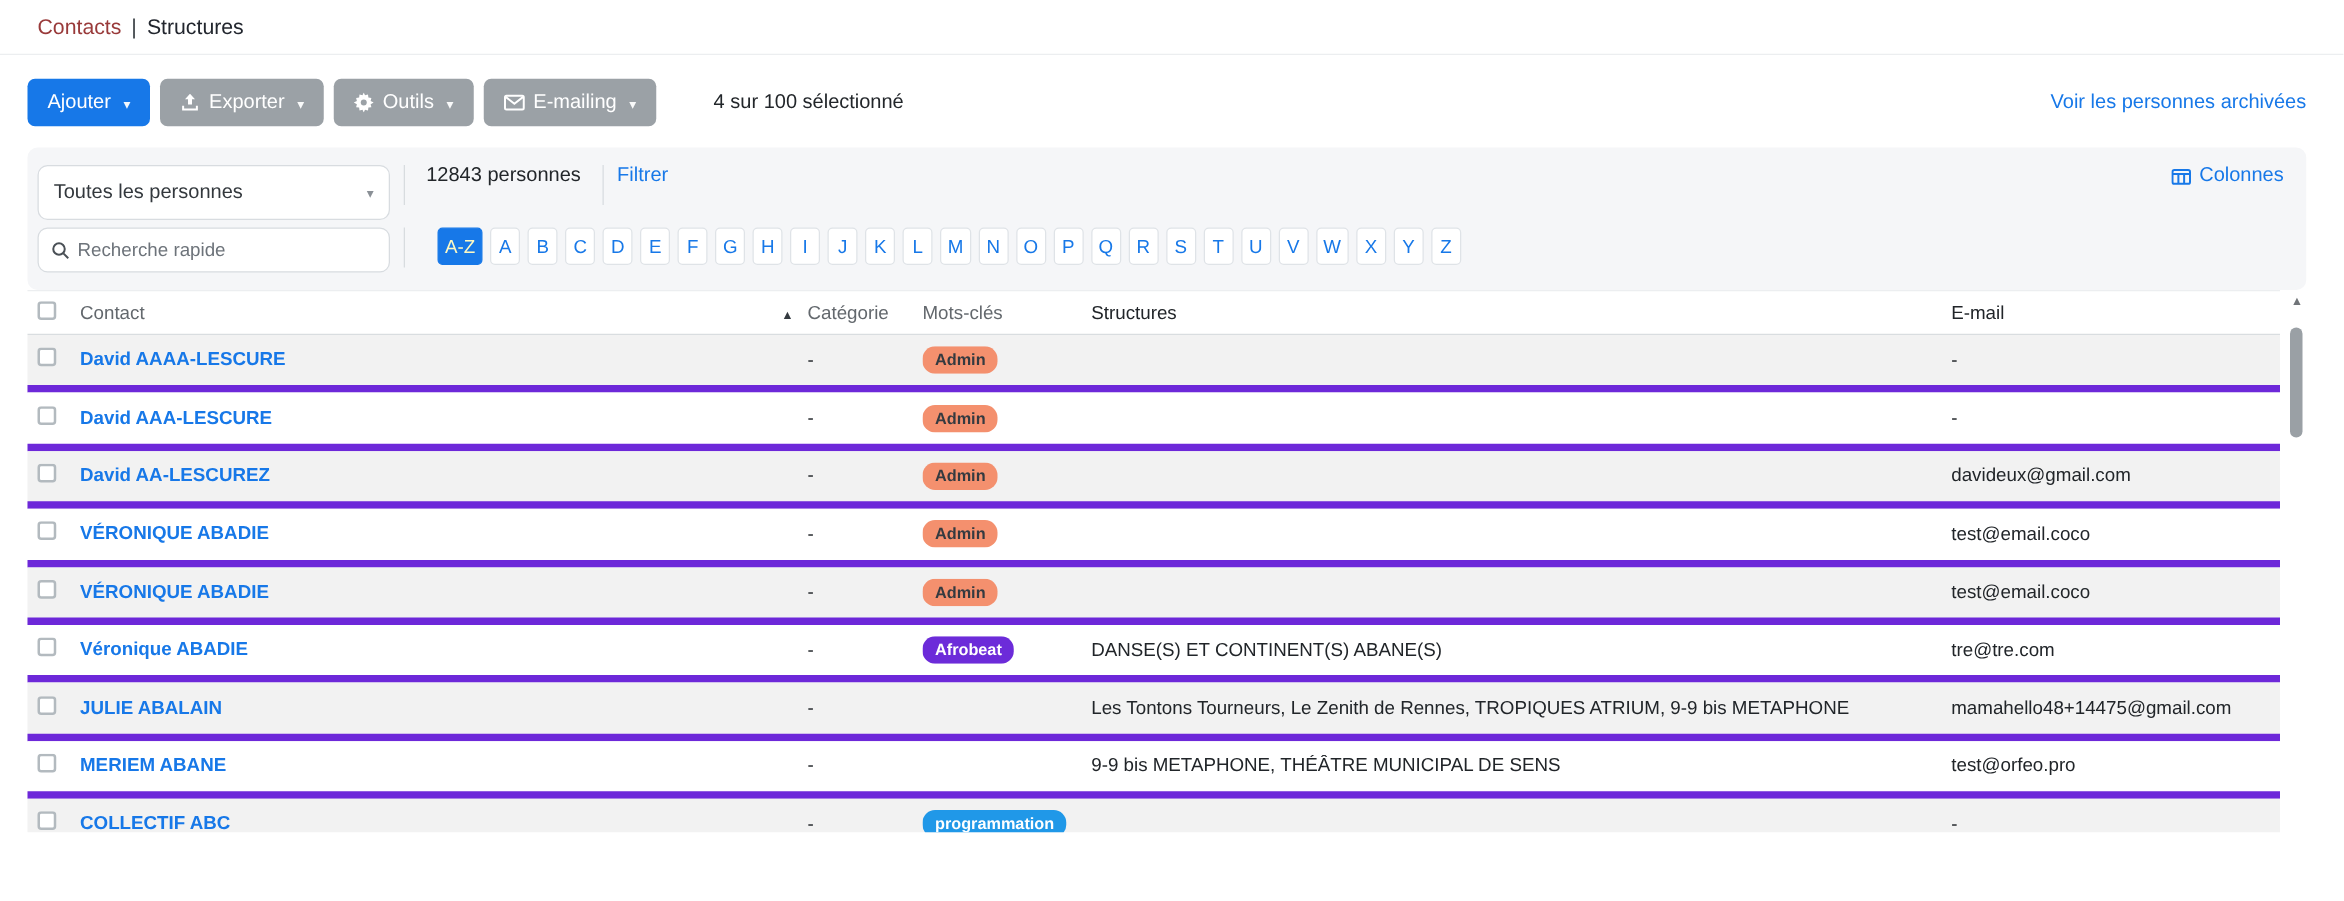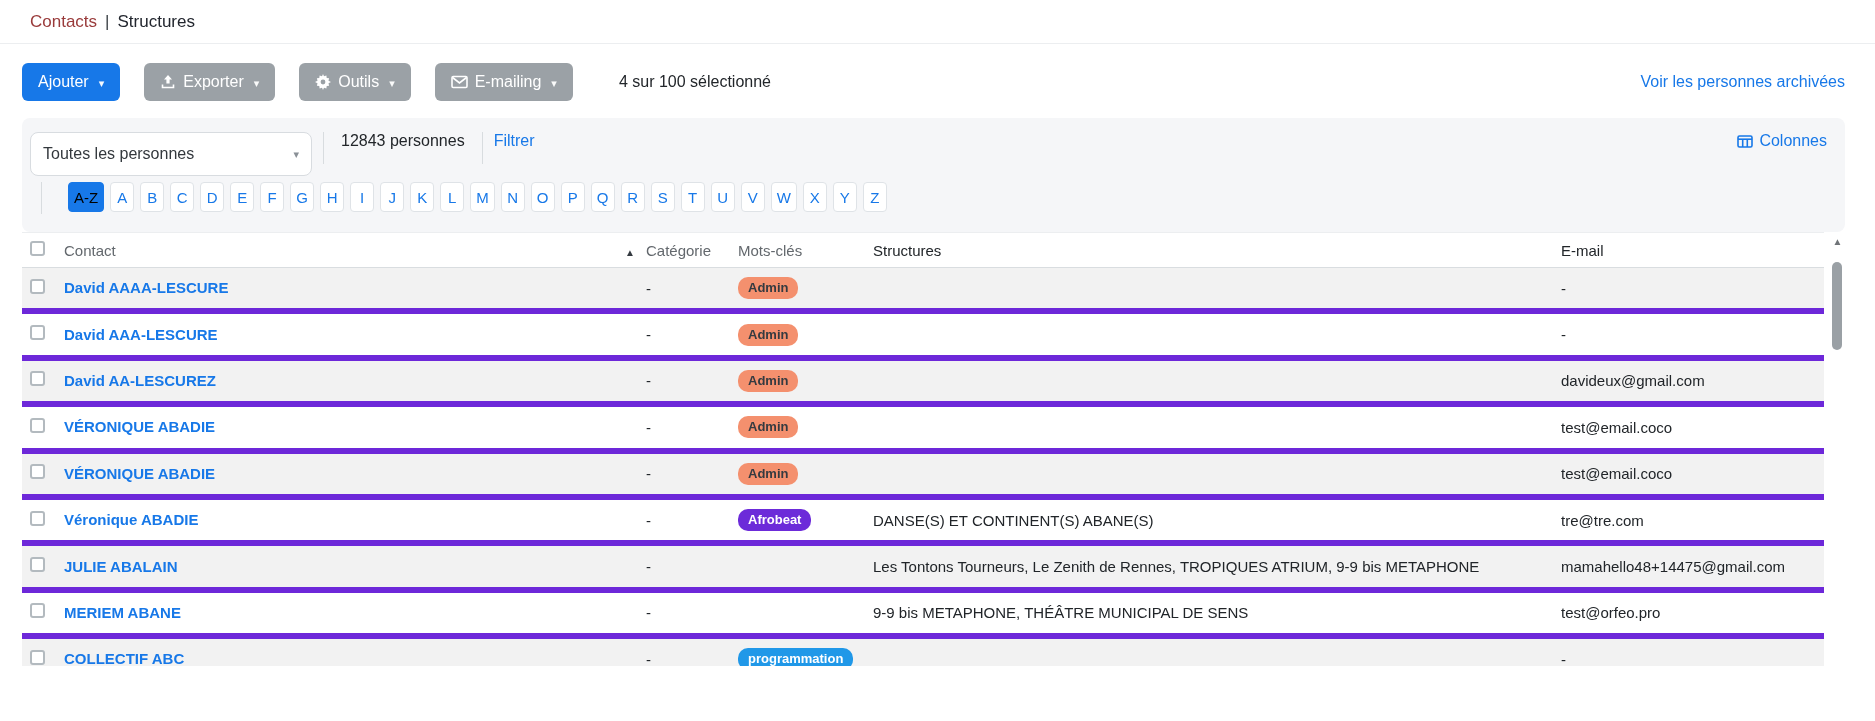--- a/index.html
+++ b/index.html
@@ -12,21 +12,21 @@
             border-bottom:1px solid #eceef0; background:#fff; font-size:17px; }
   .crumb-contacts { color:#993a3a; cursor:pointer; }
   .crumb-sep { margin:0 8px; color:#3a3f44; }
   .crumb-structures { color:#22262e; cursor:pointer; }
 
   
   .toolbar { display:flex; align-items:center; padding:19px 30px 17px 22px; }
   .btn { display:inline-flex; align-items:center; gap:7px; height:38px; border:none;
          border-radius:6px; font-family:inherit; font-size:16px; padding:0 16px;
          cursor:pointer; color:#fff; }
-  .btn + .btn { margin-left:24px; }
+  .btn + .btn { margin-left:8px; }
   .btn-blue { background:#1778e8; }
   .btn-gray { background:#9ba1a6; }
   .caret { font-size:11px; margin-left:3px; position:relative; top:1px; opacity:.95; }
   .ico { display:inline-flex; align-items:center; }
   .sel-count { margin-left:46px; font-size:16px; color:#22262a; }
   .archived { margin-left:auto; }
   .link { color:#1778e8; font-size:16px; text-decoration:none; cursor:pointer; }
 
   
   .filter-panel { margin:0 30px 0 22px; background:#f5f6f8; border-radius:8px;
@@ -45,21 +45,21 @@
   .columns { display:inline-flex; align-items:center; gap:6px; font-size:16px; margin-right:10px; }
   .search-box { width:282px; height:36px; background:#fff; border:1px solid #d8dce0;
                 border-radius:8px; display:flex; align-items:center; padding:0 10px; gap:6px; }
   .search-box input { border:none; outline:none; flex:1; font-family:inherit; font-size:15px;
                       color:#33383d; background:transparent; }
   .search-box input::placeholder { color:#6d737a; }
   .alphabet { display:flex; align-items:center; gap:6px; margin-left:15px; }
   .alpha { min-width:24px; height:30px; padding:0 5px; background:#fff; border:1px solid #dfe3e7;
            border-radius:4px; color:#1778e8; font-family:inherit; font-size:15px;
            display:inline-flex; align-items:center; justify-content:center; cursor:pointer; }
-  .alpha.selected { background:#1778e8; border-color:#1778e8; color:#000000; }
+  .alpha.selected { background:#1778e8; border-color:#1778e8; color:#fef9c3; }
 
   
   .table { margin-left:22px; width:1802px; }
   .thead, .trow { display:grid;
       grid-template-columns:42px 553px 26px 95px 135px 688px 1fr; align-items:center; }
   .thead { height:36px; border-top:1px solid #eceef0; border-bottom:1px solid #d9dde0;
            color:#63686d; font-size:15px; }
   .trow { height:46.4px; border-bottom:6px solid #6d28d9; background:#fff; }
   .trow.odd { background:#f2f2f2; }
   .cell { white-space:nowrap; overflow:hidden; }
@@ -148,20 +148,29 @@
               <rect x="1" y="1" width="14" height="11" rx="1.5" fill="none" stroke="#1778e8" stroke-width="1.6"></rect>
               <line x1="1" y1="4.2" x2="15" y2="4.2" stroke="#1778e8" stroke-width="1.6"></line>
               <line x1="5.7" y1="4.2" x2="5.7" y2="12" stroke="#1778e8" stroke-width="1.6"></line>
               <line x1="10.3" y1="4.2" x2="10.3" y2="12" stroke="#1778e8" stroke-width="1.6"></line>
             </svg>
         </span>
         <span>Colonnes</span>
       </a>
     </div>
     <div class="fp-row2">
+      <div class="search-box">
+        <span class="ico">
+          <svg width="15" height="15" viewBox="0 0 15 15">
+              <circle cx="6.2" cy="6.2" r="4.6" fill="none" stroke="#4a5056" stroke-width="1.6"></circle>
+              <line x1="9.7" y1="9.7" x2="13.6" y2="13.6" stroke="#4a5056" stroke-width="1.6"></line>
+            </svg>
+        </span>
+        <input placeholder="Recherche rapide" style="">
+      </div>
       <div class="vdiv"></div>
       <div class="alphabet">
           <button class="alpha selected">A-Z</button>
           <button class="alpha">A</button>
           <button class="alpha">B</button>
           <button class="alpha">C</button>
           <button class="alpha">D</button>
           <button class="alpha">E</button>
           <button class="alpha">F</button>
           <button class="alpha">G</button>

